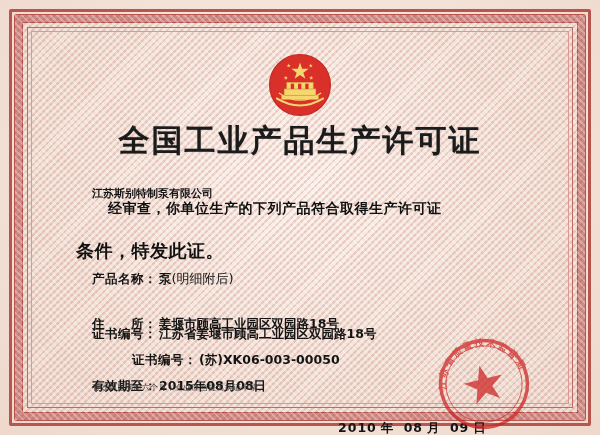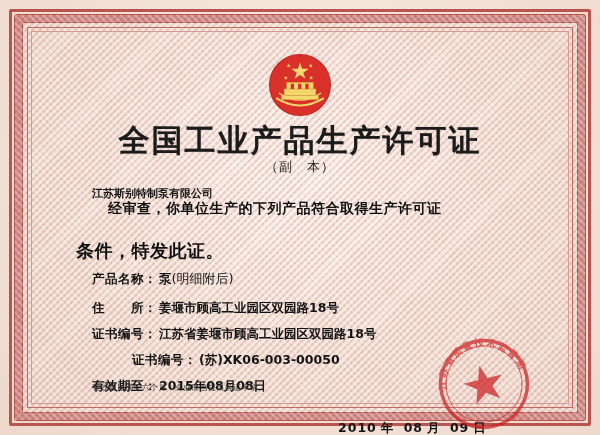--- a/index.html
+++ b/index.html
@@ -130,21 +130,21 @@
     color: #141414;
     white-space: nowrap;
   }
   .field .lbl { letter-spacing: 0.5px; }
   .field .val { margin-left: 2px; }
   .small-note {
     font-size: 13px;
     font-weight: normal;
   }
   .f-product { top: 234px; }
-  .f-address { top: 264px; }
+  .f-address { top: 280px; }
   .f-site    { top: 290px; }
   .f-certno  { top: 316px; margin-left: 40px; }
   .f-valid   { top: 342px; }
 
   .date-row {
     position: absolute;
     top: 340px;
     left: 300px;
     font-family: "DejaVu Sans", "Liberation Sans", sans-serif;
     font-size: 12.5px;
@@ -207,21 +207,20 @@
         <polygon points="67,22 68.3,25.6 72.1,25.6 69.0,27.9 70.2,31.6 67,29.3 63.8,31.6 65.0,27.9 61.9,25.6 65.7,25.6" fill="#f5d76e" transform="scale(0.62) translate(40,6)"></polygon>
         <polygon points="28,38 29.3,41.6 33.1,41.6 30.0,43.9 31.2,47.6 28,45.3 24.8,47.6 26.0,43.9 22.9,41.6 26.7,41.6" fill="#f5d76e" transform="scale(0.62) translate(18,20)"></polygon>
         <polygon points="72,38 73.3,41.6 77.1,41.6 74.0,43.9 75.2,47.6 72,45.3 68.8,47.6 70.0,43.9 66.9,41.6 70.7,41.6" fill="#f5d76e" transform="scale(0.62) translate(36,20)"></polygon>
 
         <path d="M14 70 Q50 92 86 70" stroke="#f5d76e" stroke-width="3" fill="none"></path>
         <path d="M18 62 Q50 84 82 62" stroke="#f5d76e" stroke-width="2" fill="none"></path>
       </svg>
     </div>
 
     <div class="title">全国工业产品生产许可证</div>
-    <div class="subtitle">（副　本）</div>
 
     <div class="company">江苏斯别特制泵有限公司</div>
 
     <div class="body-line1">经审查，你单位生产的下列产品符合取得生产许可证</div>
     <div class="body-line2">条件，特发此证。</div>
 
     <div class="field f-product">
       <span class="lbl">产品名称：</span><span class="val">泵</span><span class="small-note">(明细附后)</span>
     </div>
 

